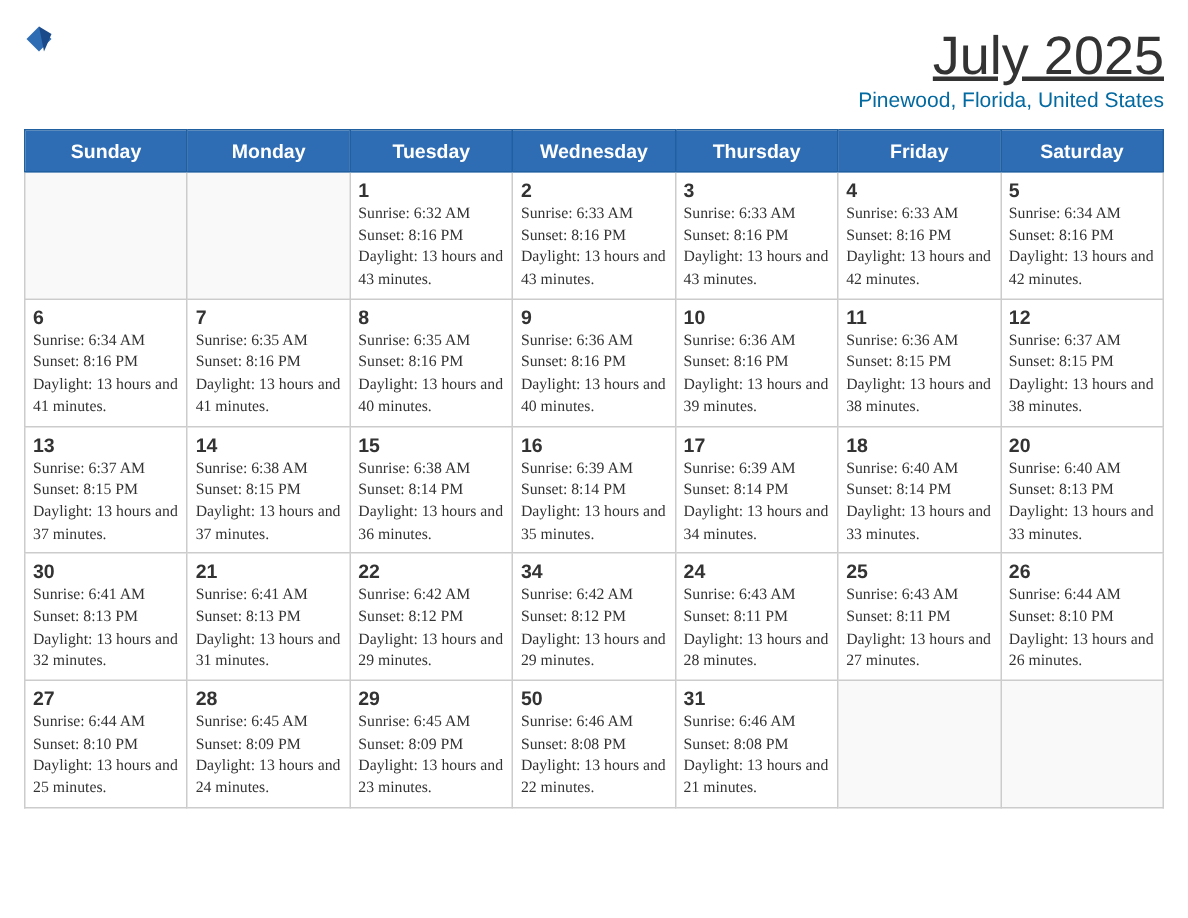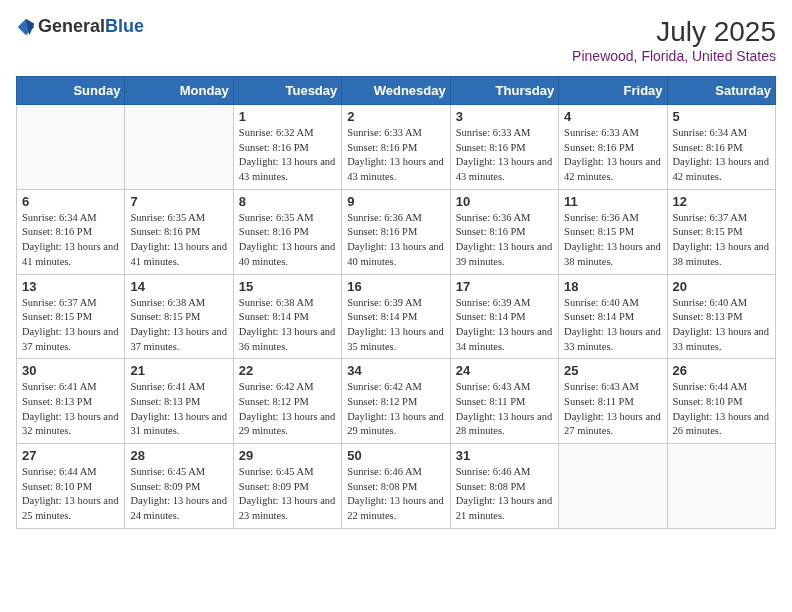--- a/index.html
+++ b/index.html
@@ -22,40 +22,41 @@
     }
     .logo-icon {
       width: 20px;
       height: 20px;
       margin-right: 2px;
     }
     .title-area {
       text-align: right;
     }
     .main-title {
-      font-size: 28px;
+      font-size: 36px;
       color: #333;
       font-weight: normal;
+      text-decoration: underline;
     }
     .subtitle {
       font-size: 14px;
-      color: #701a75;
+      color: #0369a1;
     }
     .calendar {
       width: 100%;
       border-collapse: collapse;
       border: 1px solid #ccc;
     }
     .calendar th {
       background-color: #2e6db4;
       color: #fff;
       font-size: 13px;
       font-weight: bold;
       padding: 6px 4px;
-      text-align: right;
+      text-align: center;
       border: 1px solid #2060a0;
     }
     .calendar td {
       vertical-align: top;
       padding: 4px 5px;
       border: 1px solid #ccc;
       font-size: 11px;
       color: #333;
       width: 108px;
       min-height: 80px;
@@ -77,23 +78,20 @@
   </style>
 </head>
 <body>
 
 <div class="header">
   <div class="logo">
     <svg class="logo-icon" viewBox="0 0 24 24" xmlns="http://www.w3.org/2000/svg">
       <polygon points="12,2 22,12 12,22 2,12" fill="#2e6db4"></polygon>
       <polygon points="12,2 22,8 16,22" fill="#1a4a8a"></polygon>
     </svg>
-    <div>
-      <span style="font-size:18px;font-weight:bold;color:#333;">General</span><span style="font-size:18px;font-weight:bold;color:#1a5ca8;">Blue</span>
-    </div>
   </div>
   <div class="title-area">
     <div class="main-title">July 2025</div>
     <div class="subtitle">Pinewood, Florida, United States</div>
   </div>
 </div>
 
 <table class="calendar">
   <thead>
     <tr>

